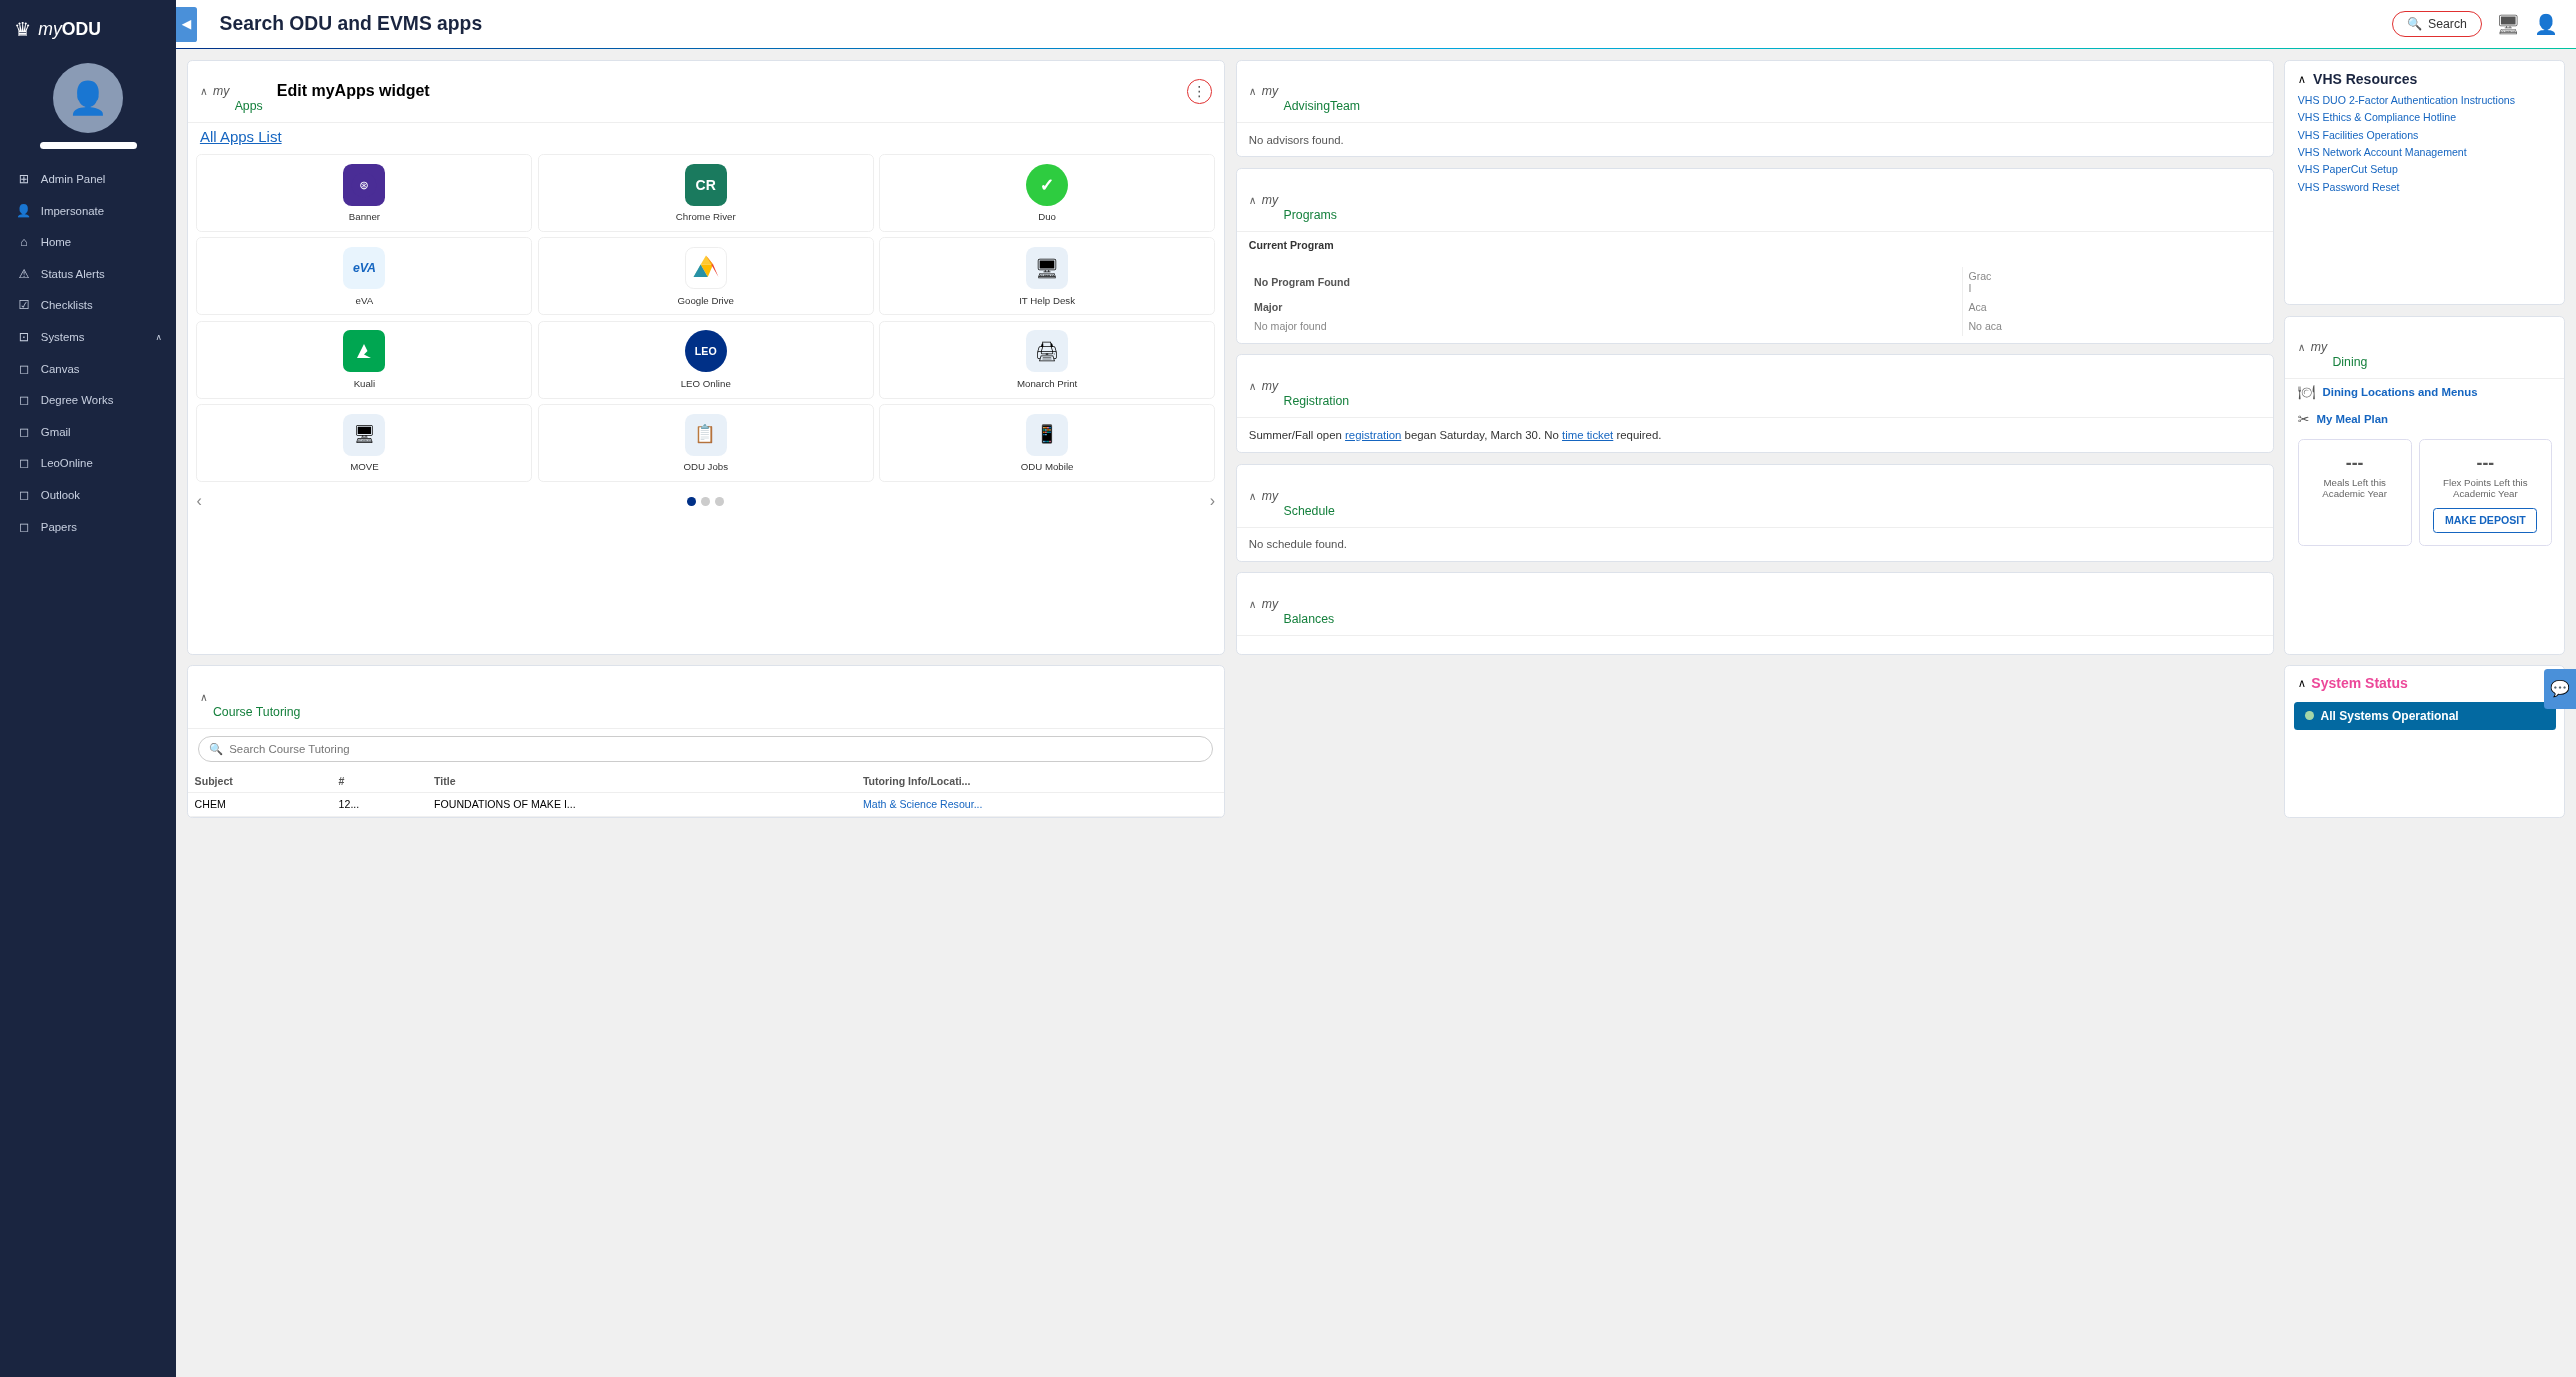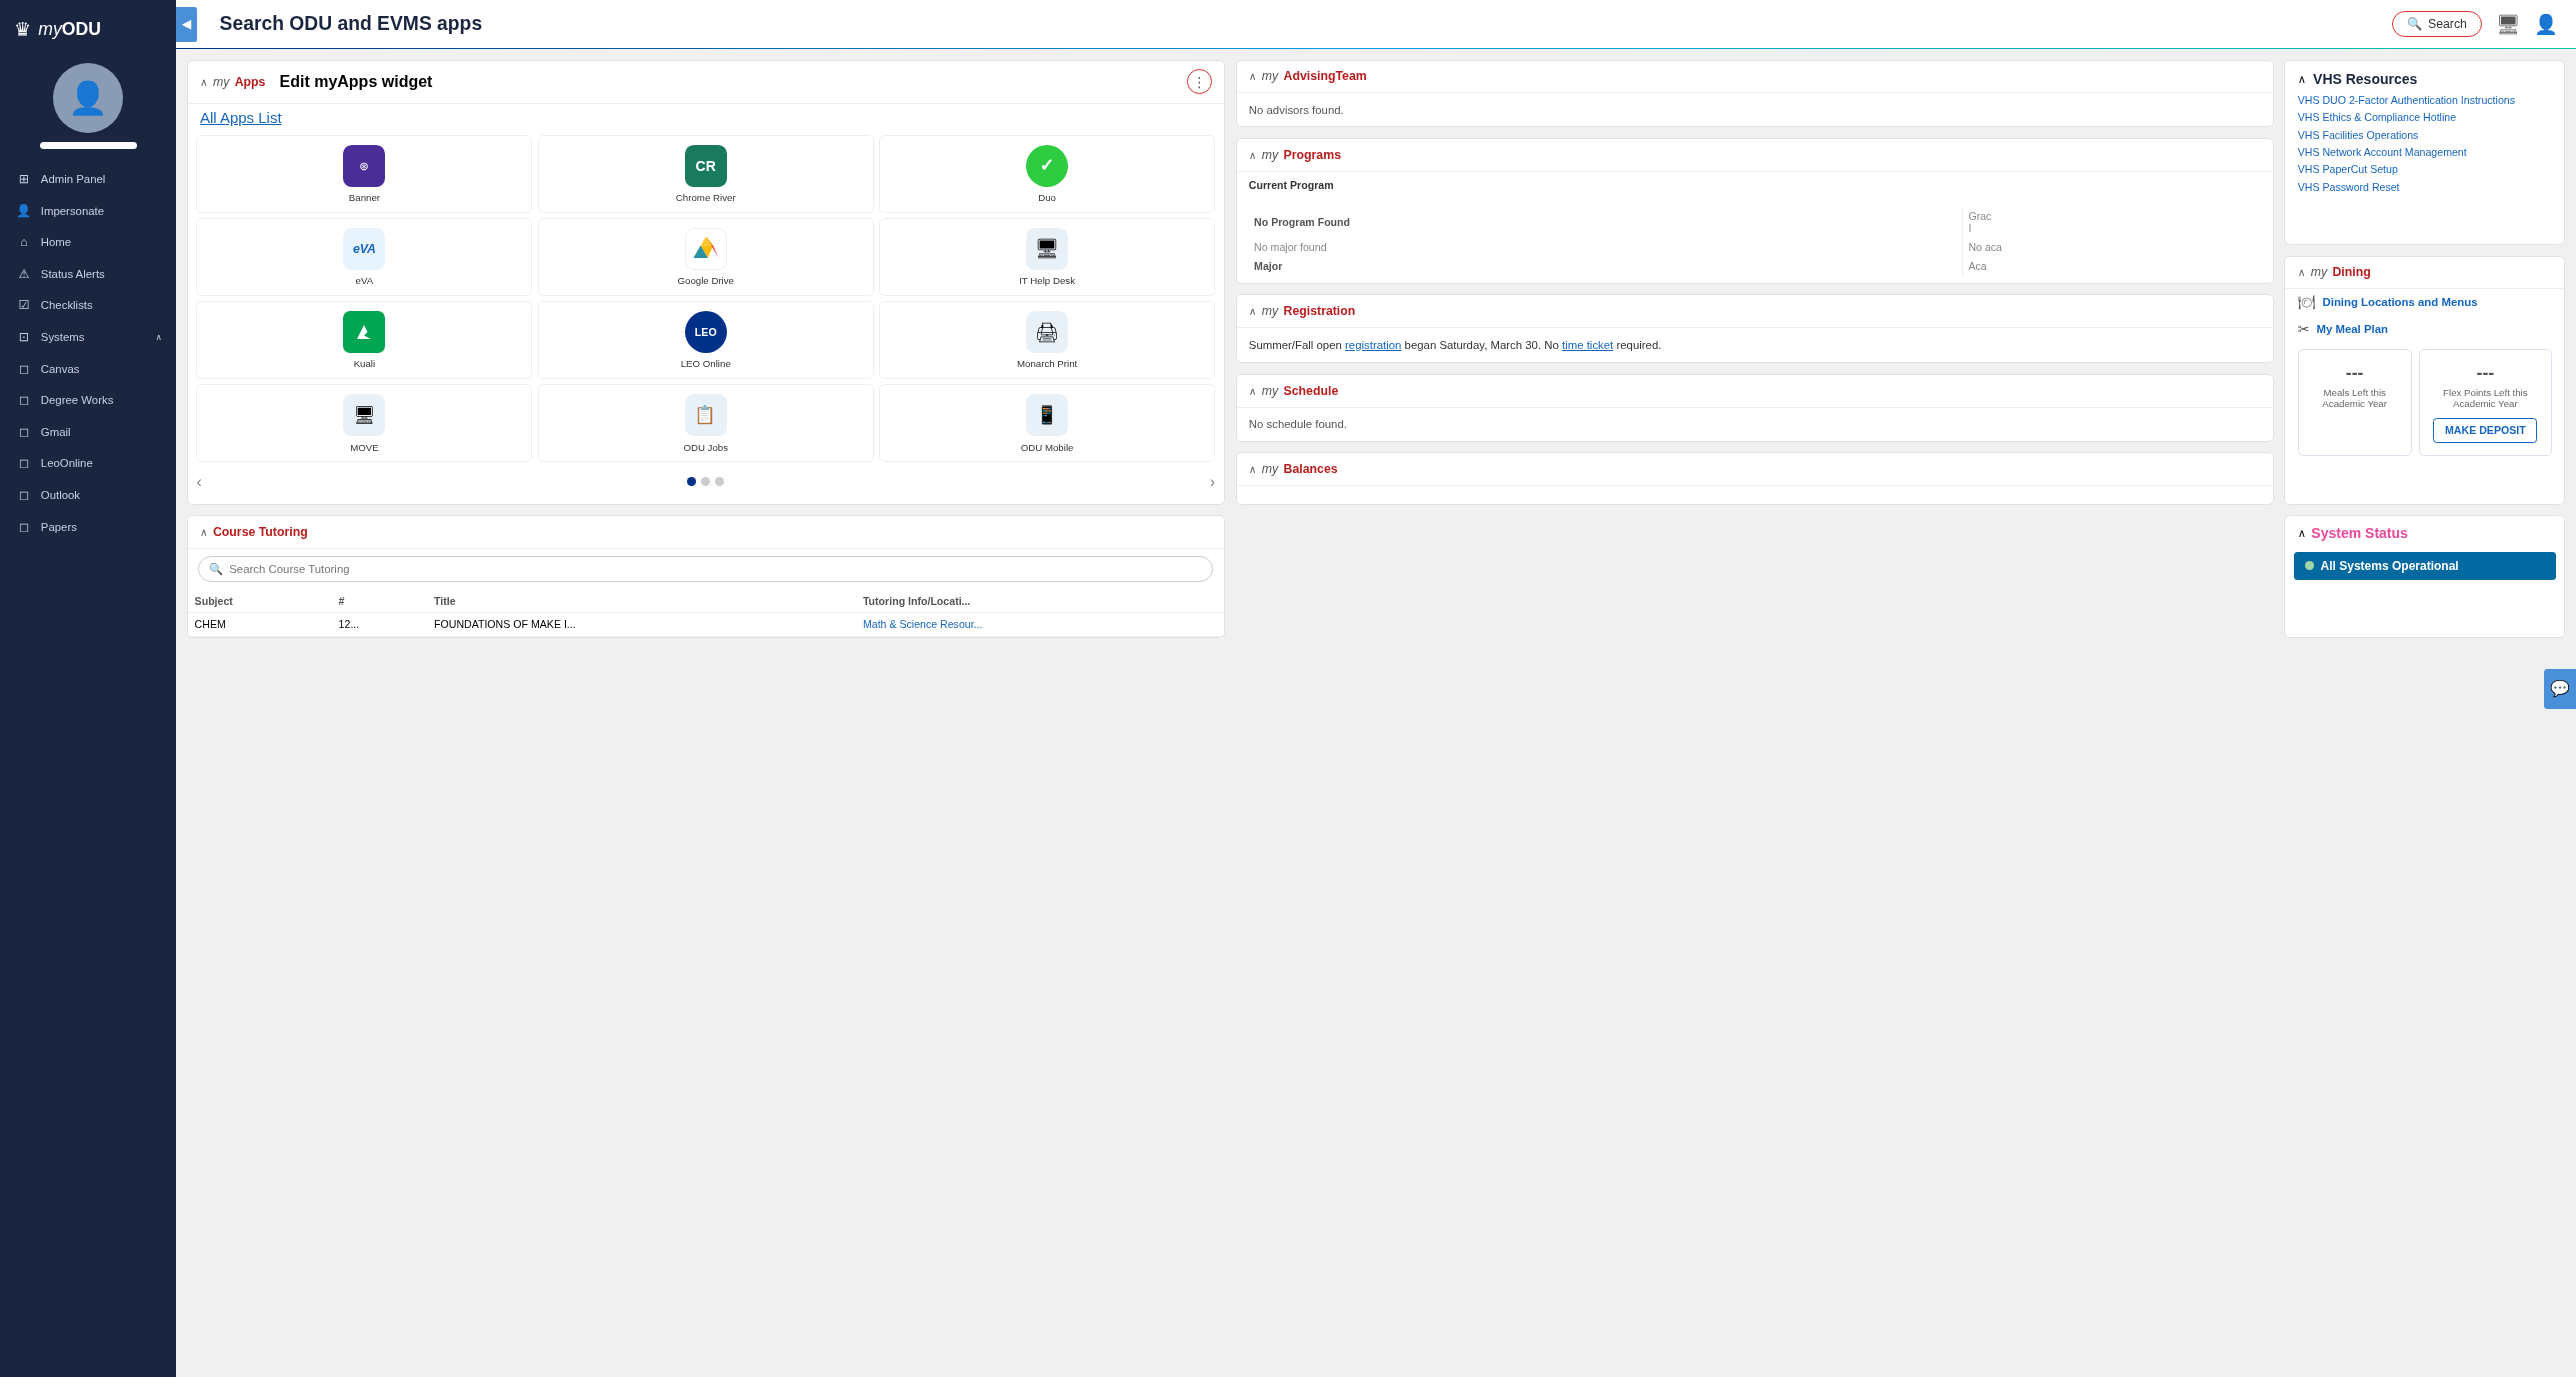--- a/index.html
+++ b/index.html
@@ -138,21 +138,21 @@
       overflow: hidden;
     }
     .widget-header {
       display: flex; align-items: center; gap: 5.3px;
       padding: 8.8px 12.3px;
       border-bottom: 0.9px solid #eee;
       font-size: 12.3px;
     }
     .widget-header .chevron-icon { color: #666; font-size: 10.6px; }
     .widget-header .my-label { font-style: italic; color: #555; }
-    .widget-header .bold-label { font-weight: 700; color: #b91c1c; }
+    .widget-header .bold-label { font-weight: 400; color: #15803d; margin-top: 30px; }
     .widget-header .menu-btn {
       margin-left: auto;
       background: none; border: 1.8px solid #e03030;
       border-radius: 50%;
       width: 24.6px; height: 24.6px;
       cursor: pointer;
       display: flex; align-items: center; justify-content: center;
       font-size: 14px; color: #555;
     }
 
@@ -497,26 +497,26 @@
         </div>
         <div style="padding: 7px 12.3px;">
           <div style="font-size:10.6px; font-weight:600; color:#333; margin-bottom:16px;">Current Program</div>
           <table style="width:100%; border-collapse:collapse; font-size:10.6px;">
             <tbody>
                 <tr>
               <td style="padding:3.5px 5.3px; color:#555; font-weight:600;">No Program Found</td>
               <td style="padding:3.5px 5.3px; color:#888; border-left:0.9px solid #eee;">Grac<br>I</td>
             </tr>
             <tr>
+              <td style="padding:3.5px 5.3px; color:#555; font-weight:600;">Major</td>
+              <td style="padding:3.5px 5.3px; color:#888; border-left:0.9px solid #eee;">Aca</td>
+            </tr>
+            <tr>
               <td style="padding:3.5px 5.3px; color:#888;">No major found</td>
               <td style="padding:3.5px 5.3px; color:#888; border-left:0.9px solid #eee;">No aca</td>
-            </tr>
-            <tr>
-              <td style="padding:3.5px 5.3px; color:#555; font-weight:600;">Major</td>
-              <td style="padding:3.5px 5.3px; color:#888; border-left:0.9px solid #eee;">Aca</td>
             </tr>
           </tbody>
             </table>
         </div>
       </div>
 
       <div class="widget-card">
         <div class="widget-header">
           <span class="chevron-icon">∧</span>
           <span class="my-label">my</span>

